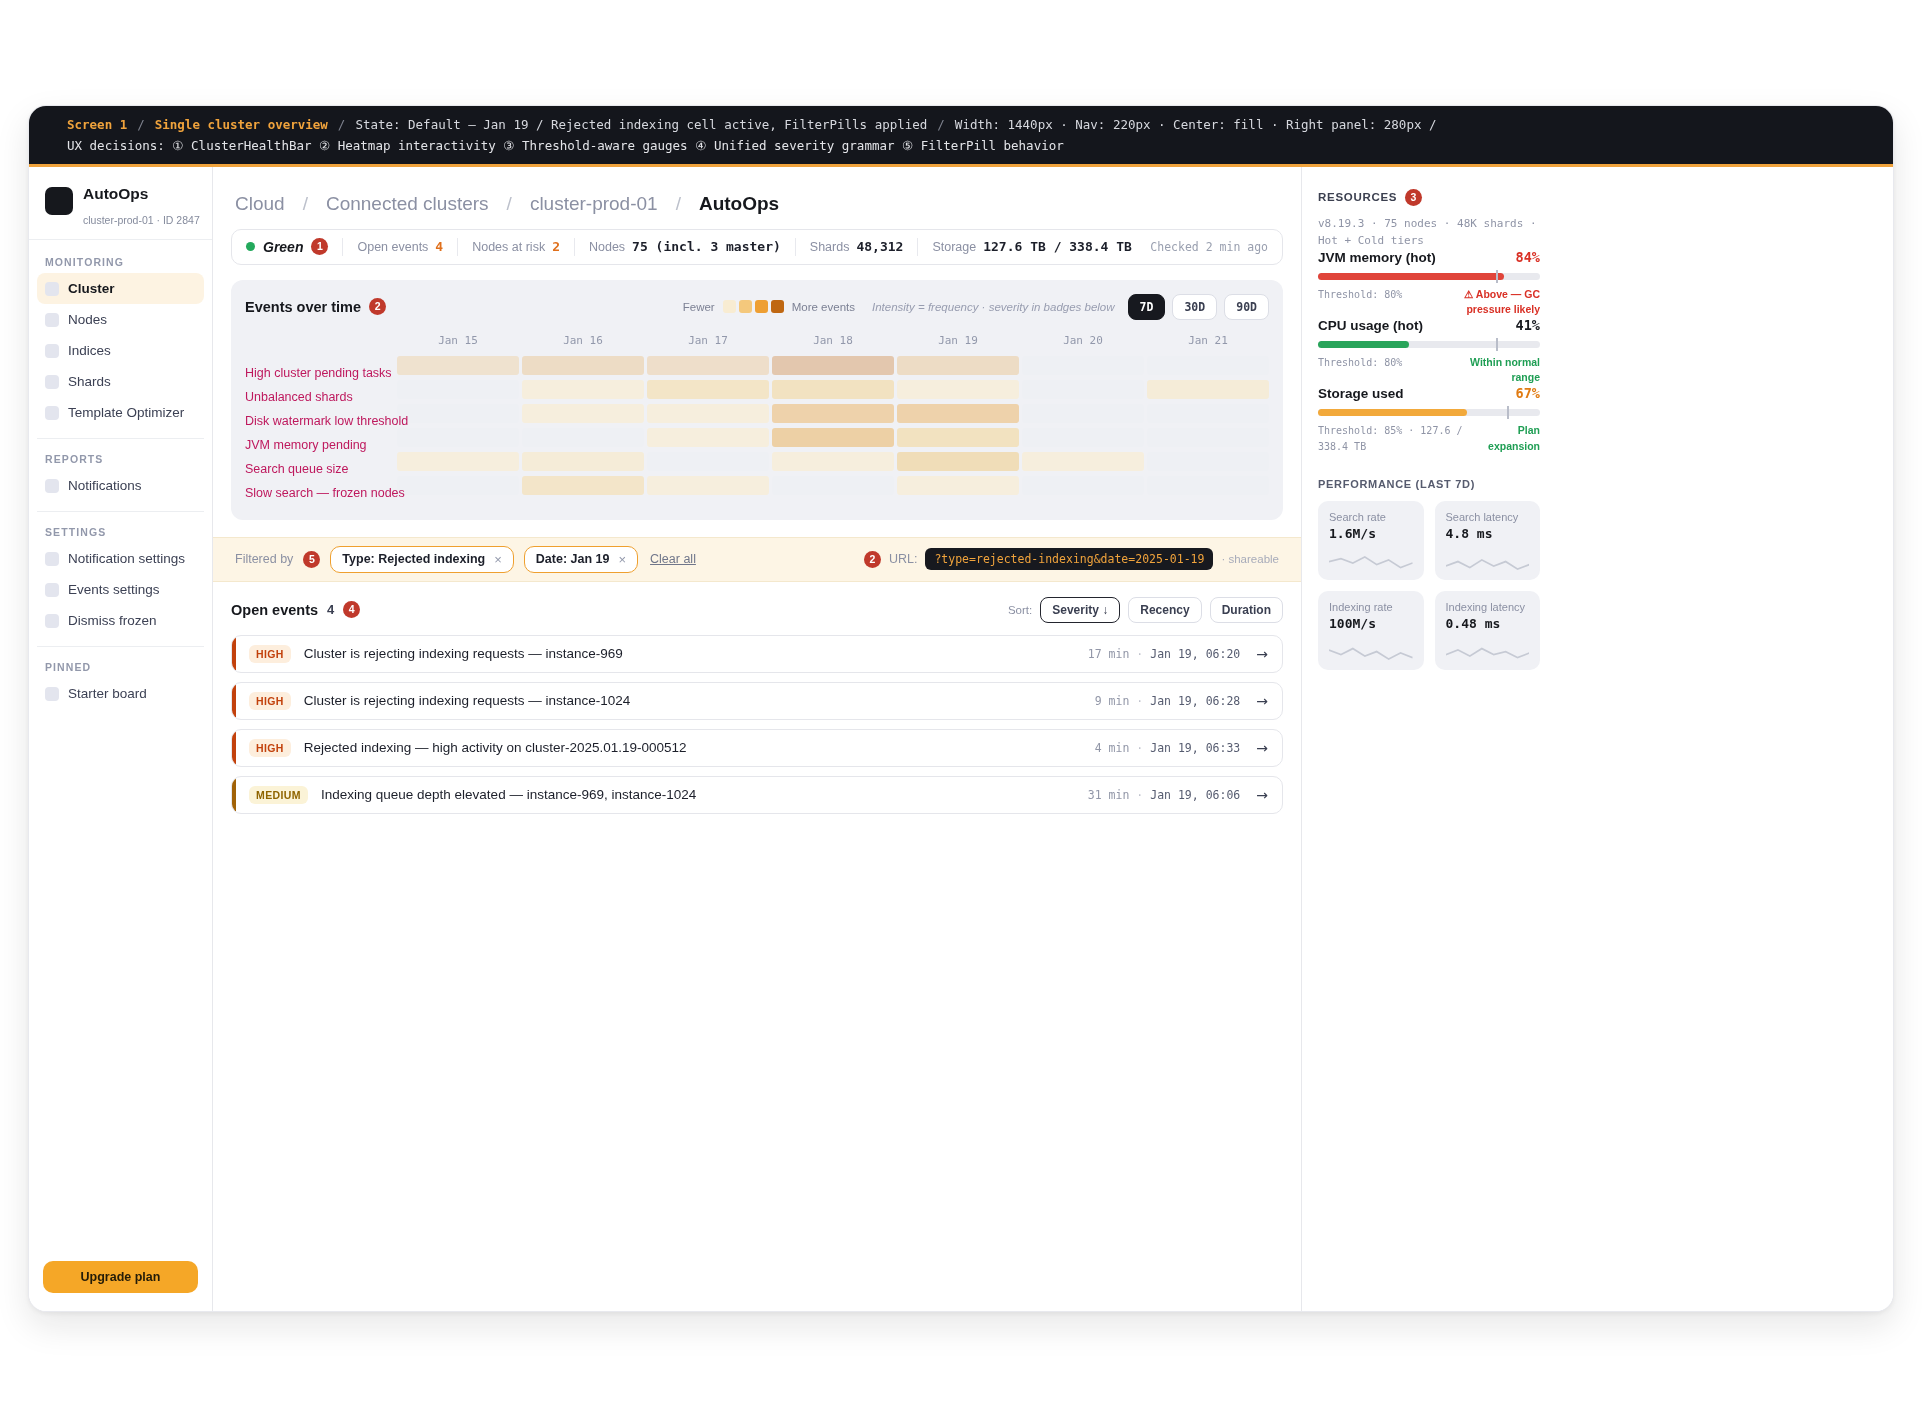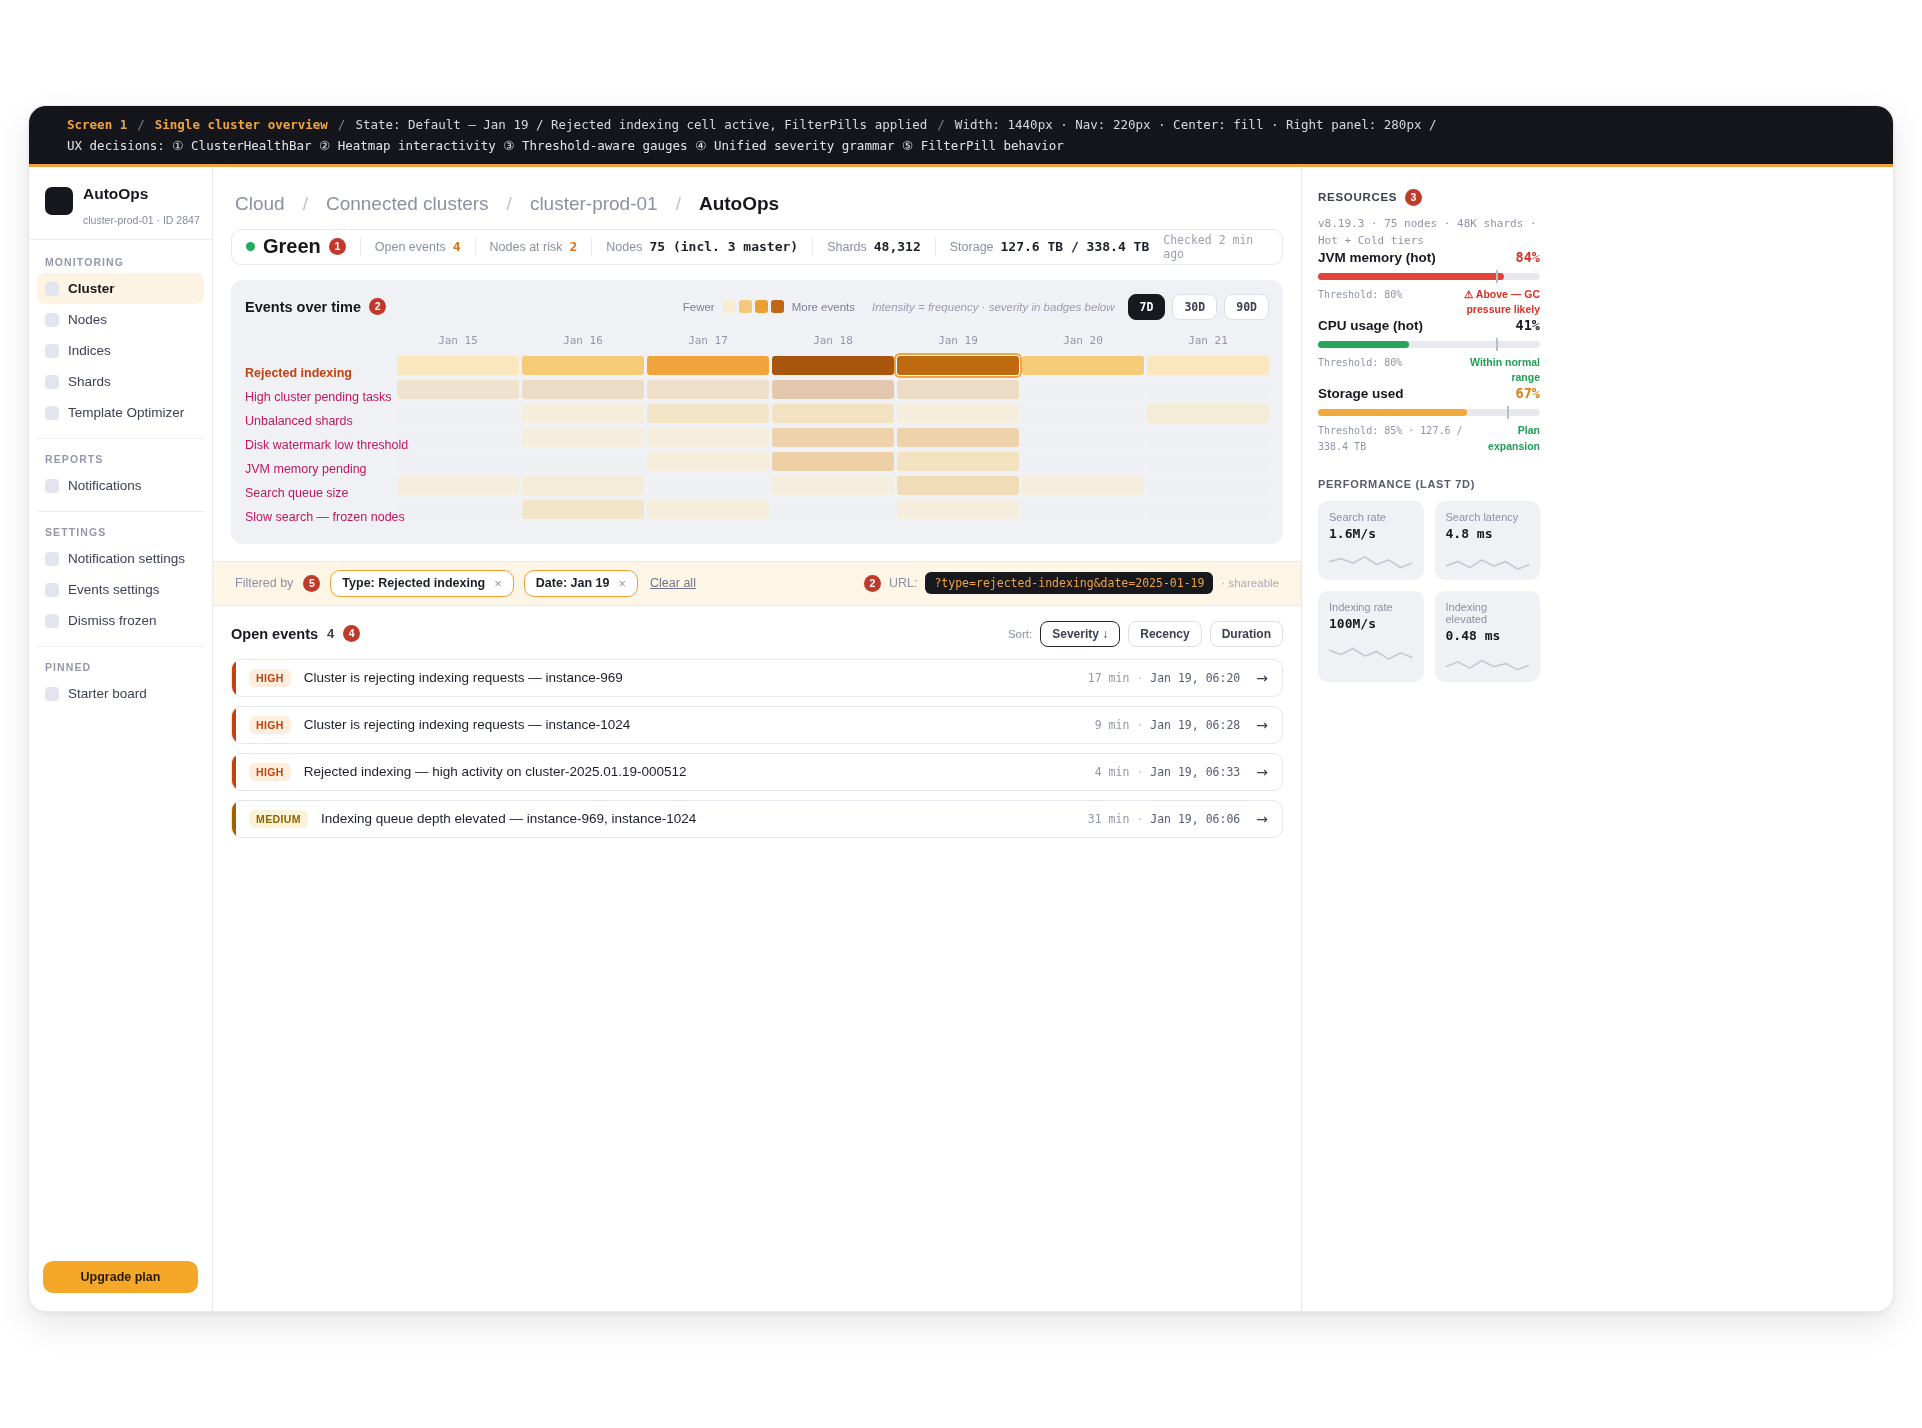--- a/index.html
+++ b/index.html
@@ -51,21 +51,21 @@
   .crumb { cursor:pointer; }
   .crumb-sep { color:#bcc0cb; }
   .crumb-cur { color:#16181d; font-weight:700; }
 
   .badge { min-width:17px; height:17px; border-radius:50%; background:#c0392b; color:#fff; font-size:10.5px;
     font-weight:700; display:inline-flex; align-items:center; justify-content:center; padding:0 4px; line-height:1; }
 
   .health { margin:0 18px; border:1px solid #e5e6eb; border-radius:10px; display:flex; align-items:center; gap:14px; padding:8px 14px; height:36px; }
   .h-status { display:flex; align-items:center; gap:8px; }
   .dot { width:9px; height:9px; border-radius:50%; background:#23a95c; }
-  .h-green { font-size:20px; font-weight:700; color:#16181d; }
+  .h-green { font-size:14px; font-weight:700; color:#16181d;font-style:italic; }
   .h-div { width:1px; height:18px; background:#e8e9ee; flex:none; }
   .h-item { display:flex; gap:7px; align-items:baseline; font-size:12.5px; color:#8b90a3; white-space:nowrap; }
   .h-val { font-family:"DejaVu Sans Mono", monospace; font-weight:700; font-size:13px; color:#1c1f2a; }
   .h-val.orange { color:#e0701c; }
   .h-checked { margin-left:auto; font-family:"DejaVu Sans Mono", monospace; font-size:11.5px; color:#9aa0b0; }
 
   
   .etcard { margin:15px 18px 0; background:#f0f1f5; border-radius:12px; padding:14px 14px 20px; }
   .et-head { display:flex; align-items:center; }
   .et-title { font-size:14.5px; font-weight:700; color:#16181d; display:flex; gap:8px; align-items:center; }
@@ -303,32 +303,20 @@
                 <span class="hm-colhead">Jan 16</span>
                 <span class="hm-colhead">Jan 17</span>
                 <span class="hm-colhead">Jan 18</span>
                 <span class="hm-colhead">Jan 19</span>
                 <span class="hm-colhead">Jan 20</span>
                 <span class="hm-colhead">Jan 21</span>
               </div>
             </div>
           <div id="hm-rows">
               <div class="hm-row">
-                <div class="hm-label hot">Rejected indexing</div>
-                <div class="hm-grid">
-                  <div class="hm-cell" style="background: rgb(251, 231, 189);"></div>
-                  <div class="hm-cell" style="background: rgb(246, 203, 120);"></div>
-                  <div class="hm-cell" style="background: rgb(242, 164, 60);"></div>
-                  <div class="hm-cell" style="background: rgb(168, 86, 14);"></div>
-                  <div class="hm-cell sel" style="background: rgb(191, 106, 17);"></div>
-                  <div class="hm-cell" style="background: rgb(246, 203, 120);"></div>
-                  <div class="hm-cell" style="background: rgb(251, 231, 189);"></div>
-                </div>
-              </div>
-              <div class="hm-row">
                 <div class="hm-label">High cluster pending tasks</div>
                 <div class="hm-grid">
                   <div class="hm-cell" style="background: rgb(239, 226, 207);"></div>
                   <div class="hm-cell" style="background: rgb(237, 220, 197);"></div>
                   <div class="hm-cell" style="background: rgb(238, 222, 202);"></div>
                   <div class="hm-cell" style="background: rgb(227, 199, 174);"></div>
                   <div class="hm-cell" style="background: rgb(237, 220, 197);"></div>
                   <div class="hm-cell" style="background: rgb(238, 240, 244);"></div>
                   <div class="hm-cell" style="background: rgb(238, 240, 244);"></div>
                 </div>
@@ -551,21 +539,21 @@
               </svg>
             </div>
             <div class="pcard">
               <div class="p-label">Indexing rate</div>
               <div class="p-value">100M/s</div>
               <svg viewBox="0 0 104 20" class="p-spark" preserveAspectRatio="none">
                 <polyline points="0.0,10.0 14.9,13.8 29.7,8.8 44.6,15.0 59.4,11.3 74.3,17.5 89.1,12.5 104.0,16.3" fill="none" stroke="#c6cad4" stroke-width="1.5"></polyline>
               </svg>
             </div>
             <div class="pcard">
-              <div class="p-label">Indexing elevated</div>
+              <div class="p-label">Indexing latency</div>
               <div class="p-value">0.48 ms</div>
               <svg viewBox="0 0 104 20" class="p-spark" preserveAspectRatio="none">
                 <polyline points="0.0,13.8 14.9,10.0 29.7,15.0 44.6,8.8 59.4,13.8 74.3,11.3 89.1,16.3 104.0,12.5" fill="none" stroke="#c6cad4" stroke-width="1.5"></polyline>
               </svg>
             </div>
           </div>
       </div>
     </aside>
 
   </div>

